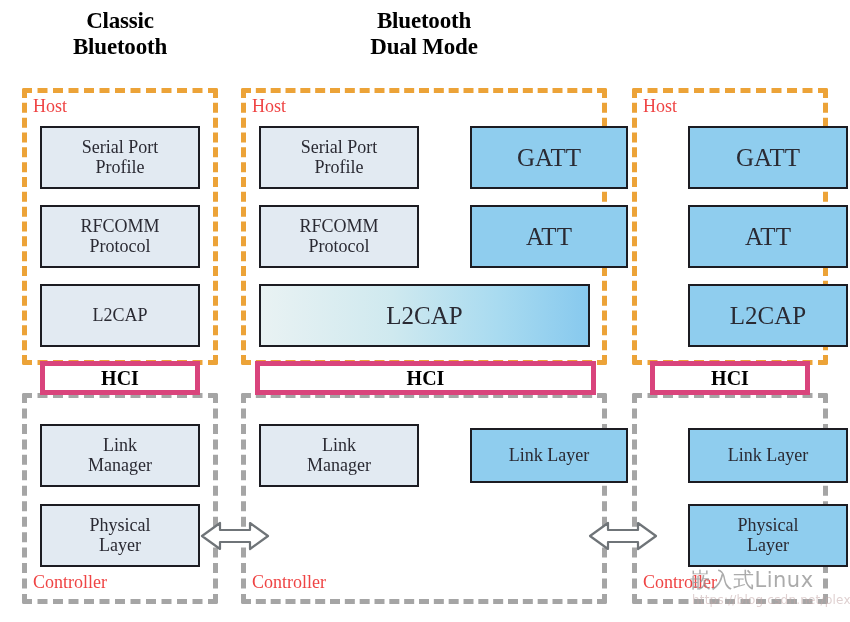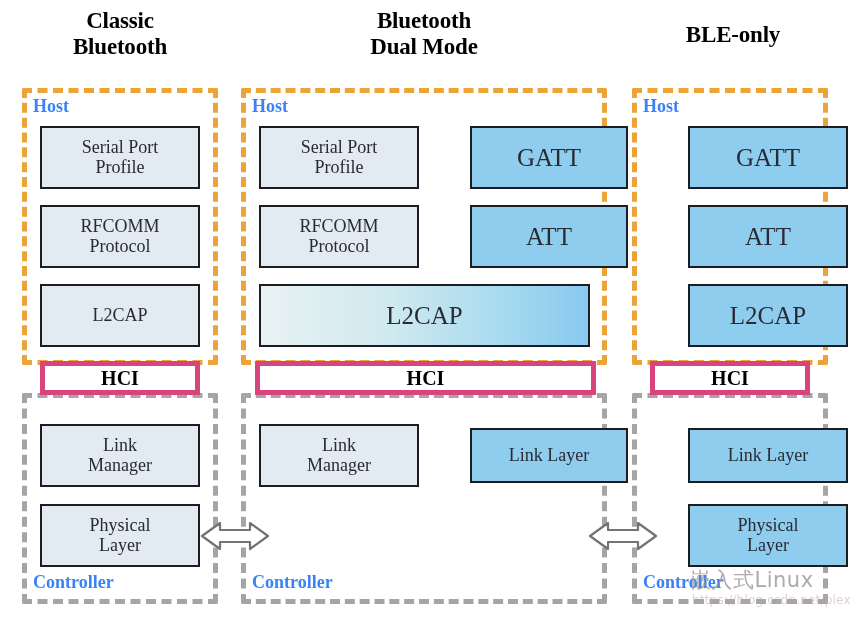--- a/index.html
+++ b/index.html
@@ -48,23 +48,23 @@
   .host-frame {
     border: 5px dashed #eca338;
     border-radius: 2px;
   }
   .ctrl-frame {
     border: 5px dashed #a5a5a5;
     border-radius: 2px;
   }
   .group-label {
     position: absolute;
-    font-weight: bold;
+    font-weight: normal;
     font-size: 18px;
-    color: #3b82f6;
+    color: #ef4444;
     background: transparent;
     white-space: nowrap;
   }
 
   
   .layer-box {
     position: absolute;
     box-sizing: border-box;
     border: 2.5px solid #1c1c22;
     display: flex;
@@ -133,21 +133,20 @@
 </style>
 </head>
 <body>
 
 <div id="diagram">
 
   <div class="col-title" id="title-classic">Classic
 Bluetooth</div>
   <div class="col-title" id="title-dual">Bluetooth
 Dual Mode</div>
-  <div class="col-title" id="title-ble">BLE-only</div>
 
   <div class="group-frame host-frame" style="left:22px; top:88px; width:196px; height:277px;"></div>
   <div class="group-label" style="left:33px; top:96px;">Host</div>
 
   <div class="layer-box fill-grey" style="left:40px; top:126px; width:160px; height:63px;">Serial Port
 Profile</div>
   <div class="layer-box fill-grey" style="left:40px; top:205px; width:160px; height:63px;">RFCOMM
 Protocol</div>
   <div class="layer-box fill-grey" style="left:40px; top:284px; width:160px; height:63px;">L2CAP</div>
 

